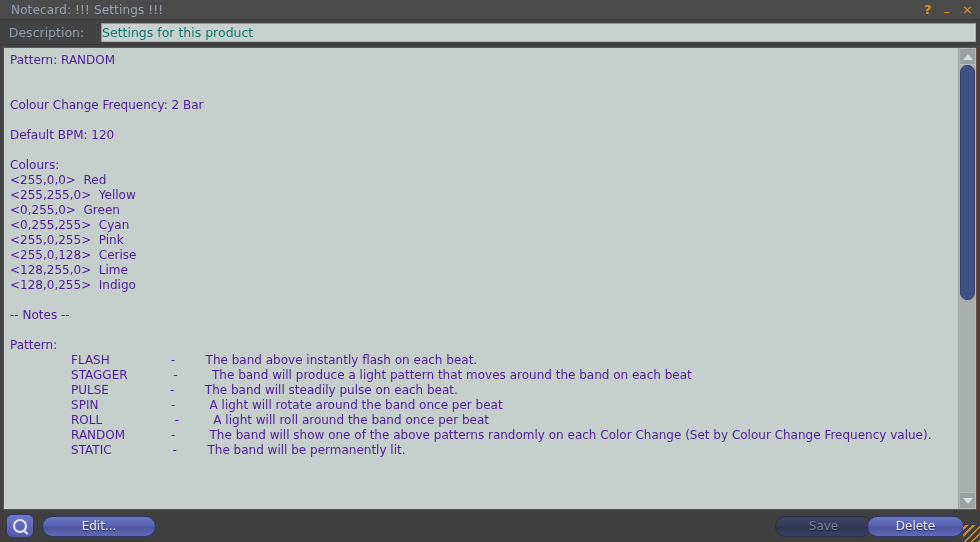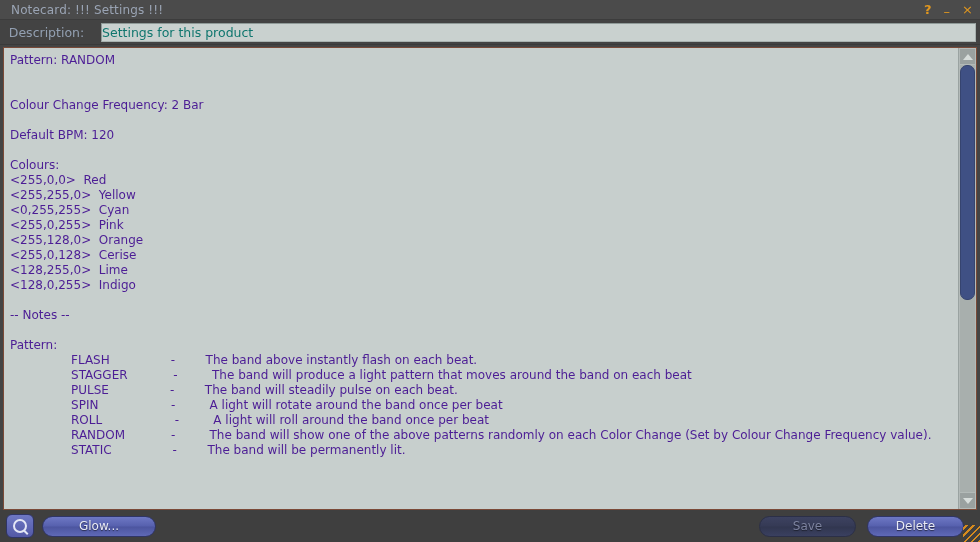--- a/index.html
+++ b/index.html
@@ -145,21 +145,21 @@
   }
   .mag{
     width:10px;height:10px;border:2px solid #e4e7f5;border-radius:50%;
     position:relative;
   }
   .mag:after{
     content:"";position:absolute;width:2px;height:5px;background:#e4e7f5;
     right:-2px;bottom:-4px;transform:rotate(-45deg);
   }
   .edit-btn{width:114px;height:21px;margin-left:8px;}
-  .save-btn{width:97px;height:21px;position:absolute;right:124px;}
+  .save-btn{width:97px;height:21px;position:absolute;right:108px;}
   .delete-btn{width:97px;height:21px;position:absolute;right:16px;}
 
   .grip{
     position:absolute;right:0;bottom:0;width:17px;height:17px;
     background:
       repeating-linear-gradient(-45deg,
         #d68a1e 0px,#d68a1e 2px,
         transparent 2px,transparent 5px);
     pointer-events:none;
   }
@@ -188,23 +188,23 @@
         <div class="line">Pattern: RANDOM</div>
         <div class="line blank"></div>
         <div class="line blank"></div>
         <div class="line">Colour Change Frequency: 2 Bar</div>
         <div class="line blank"></div>
         <div class="line">Default BPM: 120</div>
         <div class="line blank"></div>
         <div class="line">Colours:</div>
         <div class="line">&lt;255,0,0&gt;  Red</div>
         <div class="line">&lt;255,255,0&gt;  Yellow</div>
+        <div class="line">&lt;0,255,0&gt;  Green</div>
         <div class="line">&lt;0,255,255&gt;  Cyan</div>
         <div class="line">&lt;255,0,255&gt;  Pink</div>
-        <div class="line">&lt;255,128,0&gt;  Orange</div>
         <div class="line">&lt;255,0,128&gt;  Cerise</div>
         <div class="line">&lt;128,255,0&gt;  Lime</div>
         <div class="line">&lt;128,0,255&gt;  Indigo</div>
         <div class="line blank"></div>
         <div class="line">-- Notes --</div>
         <div class="line blank"></div>
         <div class="line">Pattern:</div>
         <div class="line">                FLASH                -        The band above instantly flash on each beat.</div>
         <div class="line">                STAGGER            -         The band will produce a light pattern that moves around the band on each beat</div>
         <div class="line">                PULSE                -        The band will steadily pulse on each beat.</div>
@@ -224,19 +224,19 @@
       <div class="sb-arrow bot">
         <div class="tri-down"></div>
       </div>
     </div>
   </div>
 
   <div class="toolbar">
     <div class="search-btn">
       <div class="mag"></div>
     </div>
-    <div class="btn btn-blue edit-btn">Glow...</div>
+    <div class="btn btn-blue edit-btn">Edit...</div>
     <div class="btn btn-dim save-btn">Save</div>
     <div class="btn btn-blue delete-btn">Delete</div>
     <div class="grip"></div>
   </div>
 
 </div>
 
 </body></html>

